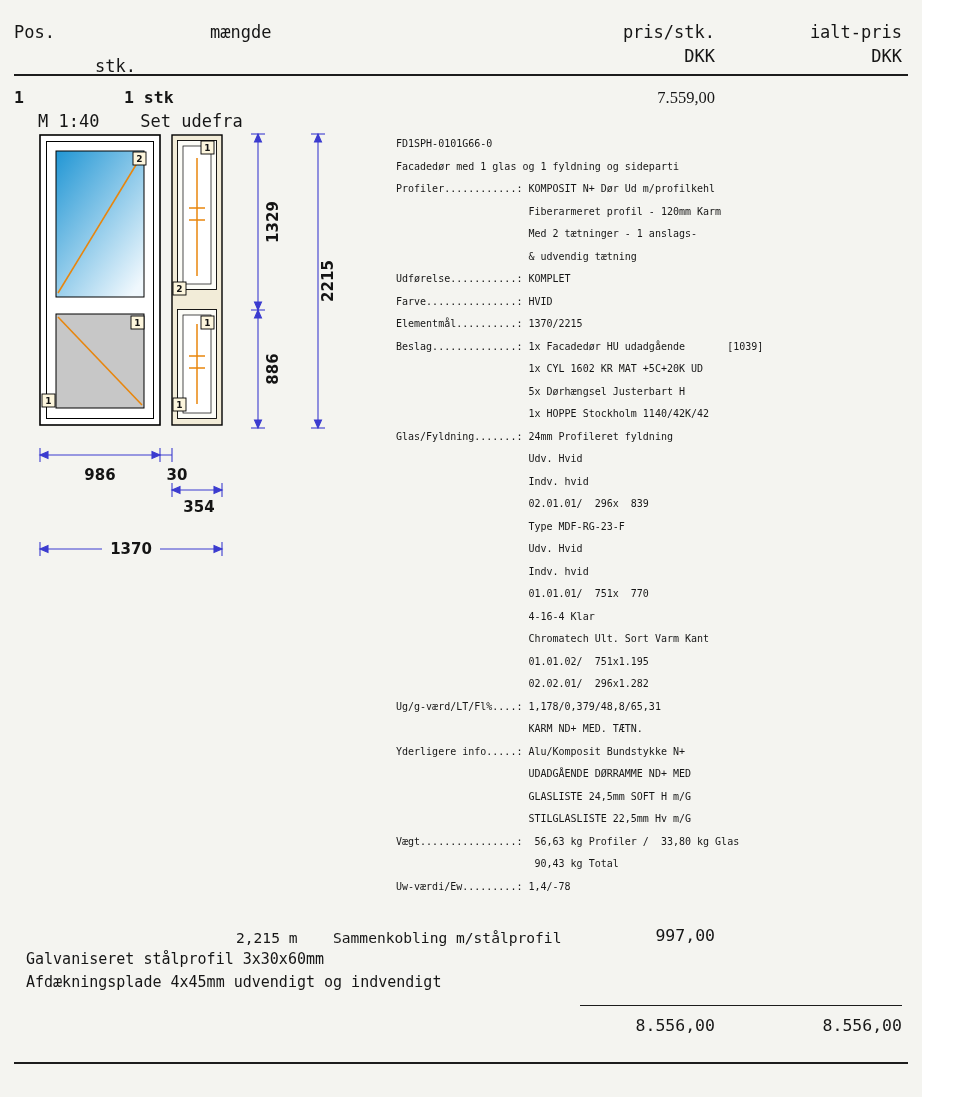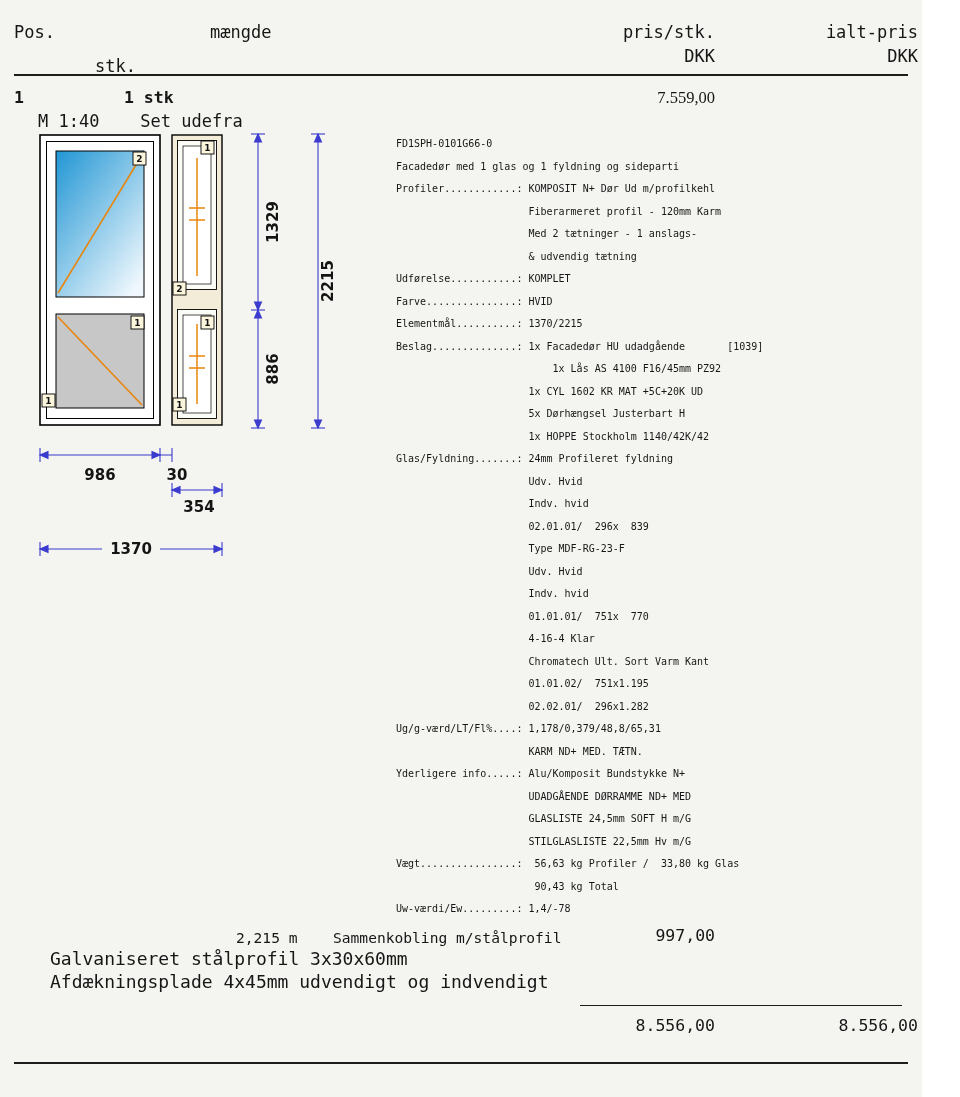--- a/index.html
+++ b/index.html
@@ -9,26 +9,26 @@
     background:#f4f4f0;
     font-family:"DejaVu Sans Mono", monospace;
     color:#161616;
     overflow:hidden;
   }
   .abs{position:absolute;white-space:pre;}
   .hdr{font-size:17px;}
   .num{font-size:16.5px;}
   .bold{font-weight:bold;}
   .r1{right:207px;text-align:right;}
-  .r2{right:4px;text-align:left;}
+  .r2{right:20px;text-align:left;}
   .rule{position:absolute;border-top:2px solid #1c1c1c;height:0;}
   .rule.thin{border-top-width:1.5px;}
   .spec{position:absolute;left:396px;top:133px;font-size:10px;line-height:22.5px;}
   .spec-line{white-space:pre;height:22.5px;}
-  .notes{position:absolute;left:50px;top:948px;font-size:18px;line-height:22.5px;}
+  .notes{position:absolute;left:26px;top:948px;font-size:15px;line-height:22.5px;}
   .note-line{white-space:pre;height:22.5px;}
   .small{font-size:14.6px;}
   svg text{font-family:"DejaVu Sans", sans-serif;font-weight:bold;fill:#141414;}
   svg .badge-t{font-size:9px;}
   svg .dim-t{font-size:15px;}
 </style>
 </head>
 <body>
 
 <div class="page">
@@ -147,21 +147,20 @@
       <div class="spec-line">FD1SPH-0101G66-0</div>
       <div class="spec-line">Facadedør med 1 glas og 1 fyldning og sideparti</div>
       <div class="spec-line">Profiler............: KOMPOSIT N+ Dør Ud m/profilkehl</div>
       <div class="spec-line">                      Fiberarmeret profil - 120mm Karm</div>
       <div class="spec-line">                      Med 2 tætninger - 1 anslags-</div>
       <div class="spec-line">                      &amp; udvendig tætning</div>
       <div class="spec-line">Udførelse...........: KOMPLET</div>
       <div class="spec-line">Farve...............: HVID</div>
       <div class="spec-line">Elementmål..........: 1370/2215</div>
       <div class="spec-line">Beslag..............: 1x Facadedør HU udadgående       [1039]</div>
-      <div class="spec-line">                          1x Lås AS 4100 F16/45mm PZ92</div>
       <div class="spec-line">                      1x CYL 1602 KR MAT +5C+20K UD</div>
       <div class="spec-line">                      5x Dørhængsel Justerbart H</div>
       <div class="spec-line">                      1x HOPPE Stockholm 1140/42K/42</div>
       <div class="spec-line">Glas/Fyldning.......: 24mm Profileret fyldning</div>
       <div class="spec-line">                      Udv. Hvid</div>
       <div class="spec-line">                      Indv. hvid</div>
       <div class="spec-line">                      02.01.01/  296x  839</div>
       <div class="spec-line">                      Type MDF-RG-23-F</div>
       <div class="spec-line">                      Udv. Hvid</div>
       <div class="spec-line">                      Indv. hvid</div>

